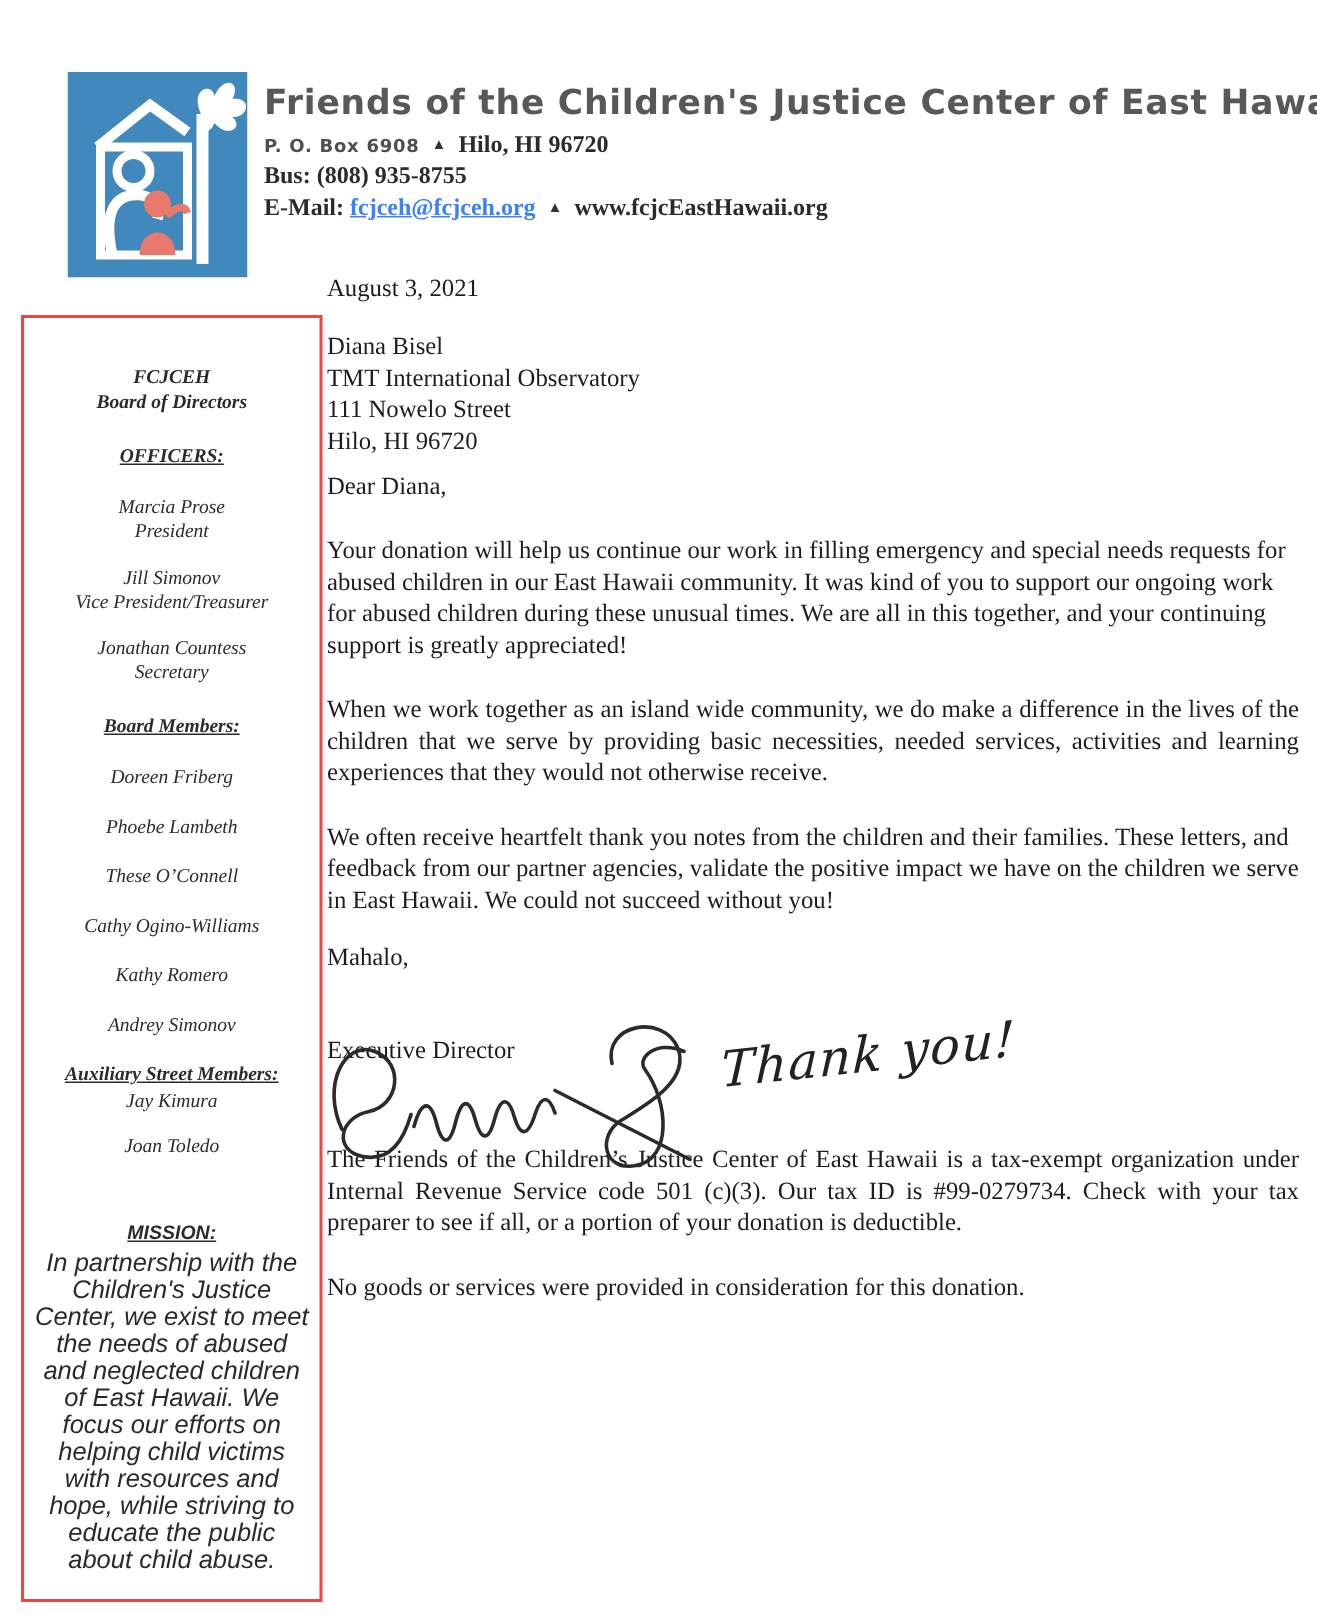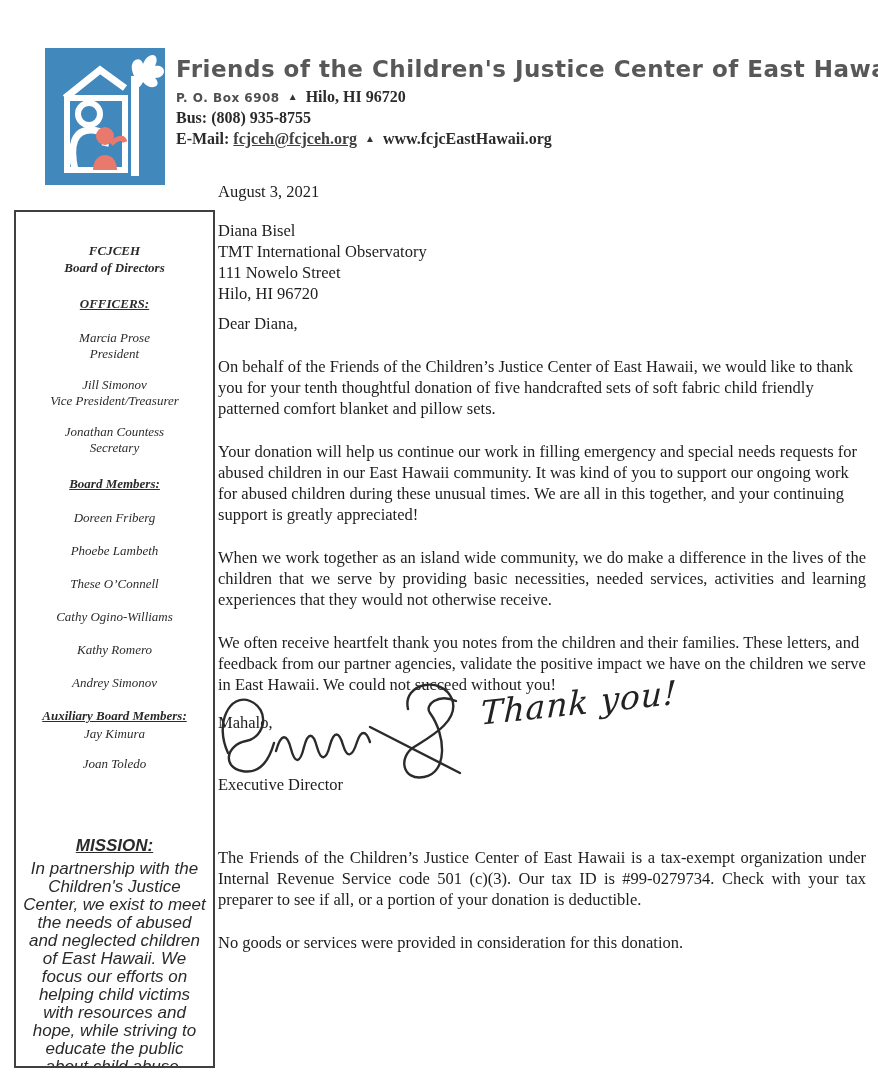--- a/index.html
+++ b/index.html
@@ -12,39 +12,39 @@
   
   .lh-logo { position:absolute; left:45px; top:48px; width:120px; height:137px; }
   .lh-text { position:absolute; left:176px; top:56px; width:690px; }
   .org-title {
     font-family:"DejaVu Sans", sans-serif; font-weight:bold; font-size:23px;
     color:#585858; letter-spacing:0.5px; white-space:nowrap;
   }
   .lh-line { margin-top:6px; font-size:16px; font-weight:bold; color:#2b2b2b; }
   .pobox { font-family:"DejaVu Sans", sans-serif; color:#4f4f4f; font-size:12px; letter-spacing:0.5px; }
   .tri { font-size:10px; color:#333; vertical-align:2px; padding:0 8px; }
-  .email-link { color:#404040; text-decoration:underline; font-weight:bold; }
+  .email-link { color:#3b82f6; text-decoration:underline; font-weight:bold; }
 
   
   .sidebar {
     position:absolute; left:14px; top:210px; width:201px; height:858px;
-    border:2px solid #404040; padding-top:30px; text-align:center;
+    border:2px solid #ef4444; padding-top:30px; text-align:center;
     font-style:italic; font-size:13px; color:#2b2b2b; overflow:hidden;
   }
   .sb-bold { font-weight:bold; }
   .sb-underline { text-decoration:underline; }
   .sb-head2 { margin-bottom:18px; line-height:17px; }
   .sb-section-head { font-weight:bold; text-decoration:underline; margin:20px 0 18px; }
   .officer { margin-bottom:15px; line-height:16px; }
   .member { margin-bottom:17px; }
   .aux-head { margin:16px 0 2px; }
   .aux-member { margin-bottom:14px; }
   .mission-head {
-    margin-top:64px; font-family:"Liberation Sans", sans-serif;
-    font-weight:bold; text-decoration:underline; font-size:17px;
+    margin-top:42px; font-family:"Liberation Sans", sans-serif;
+    font-weight:bold; text-decoration:underline; font-size:13px;
   }
   .mission-text {
     margin-top:4px; padding:0 7px; font-family:"Liberation Sans", sans-serif;
     font-size:17px; line-height:18px; color:#2a2a2a;
   }
   
   .uw { margin:18px 0 0 12px; text-align:left; font-style:normal; }
   .uw-box {
     width:160px; height:62px; background:#58a8d8; display:flex;
     align-items:center; justify-content:space-between; padding:20px 6px 4px 8px;
@@ -123,21 +123,21 @@
     </div>
 
     <div class="sb-section-head">Board Members:</div>
     <div class="member">Doreen Friberg</div>
     <div class="member">Phoebe Lambeth</div>
     <div class="member">These O’Connell</div>
     <div class="member">Cathy Ogino-Williams</div>
     <div class="member">Kathy Romero</div>
     <div class="member">Andrey Simonov</div>
 
-    <div class="sb-bold sb-underline aux-head">Auxiliary Board Members:</div>
+    <div class="sb-bold sb-underline aux-head">Auxiliary Street Members:</div>
     <div class="aux-member">Jay Kimura</div>
     <div class="aux-member">Joan Toledo</div>
 
     <div class="mission-head">MISSION:</div>
     <div class="mission-text" style="font-style:italic;">In partnership with the Children's Justice Center, we exist to meet the needs of abused and neglected children of East Hawaii.  We focus our efforts on helping child victims with resources and hope, while striving to educate the public about child abuse.</div>
 
     <div class="uw">
       <div class="uw-box">
         <div class="uw-words">
           <div>United</div>
@@ -163,21 +163,20 @@
 
     <div class="addr">
       <div>Diana Bisel</div>
       <div>TMT International Observatory</div>
       <div>111 Nowelo Street</div>
       <div>Hilo, HI 96720</div>
     </div>
 
     <div class="salutation">Dear Diana,</div>
 
-    <div class="para">On behalf of the Friends of the Children’s Justice Center of East Hawaii, we would like to thank you for your tenth thoughtful donation of five handcrafted sets of soft fabric child friendly patterned comfort blanket and pillow sets.</div>
     <div class="para">Your donation will help us continue our work in filling emergency and special needs requests for abused children in our East Hawaii community. It was kind of you to support our ongoing work for abused children during these unusual times. We are all in this together, and your continuing support is greatly appreciated!</div>
     <div class="para just">When we work together as an island wide community, we do make a difference in the lives of the children that we serve by providing basic necessities, needed services, activities and learning experiences that they would not otherwise receive.</div>
     <div class="para">We often receive heartfelt thank you notes from the children and their families. These letters, and feedback from our partner agencies, validate the positive impact we have on the children we serve in East Hawaii. We could not succeed without you!</div>
 
     <div class="closing">Mahalo,</div>
 
     <div class="sig-wrap">
       <svg viewBox="0 0 470 110" width="470" height="110">
         <g fill="none" stroke="#2b2b2b" stroke-width="2.4" stroke-linecap="round">
           <path d="M16,72 C2,42 18,12 38,20 C58,28 54,56 34,60 C14,64 10,86 30,90 C50,94 58,76 62,62"></path>

